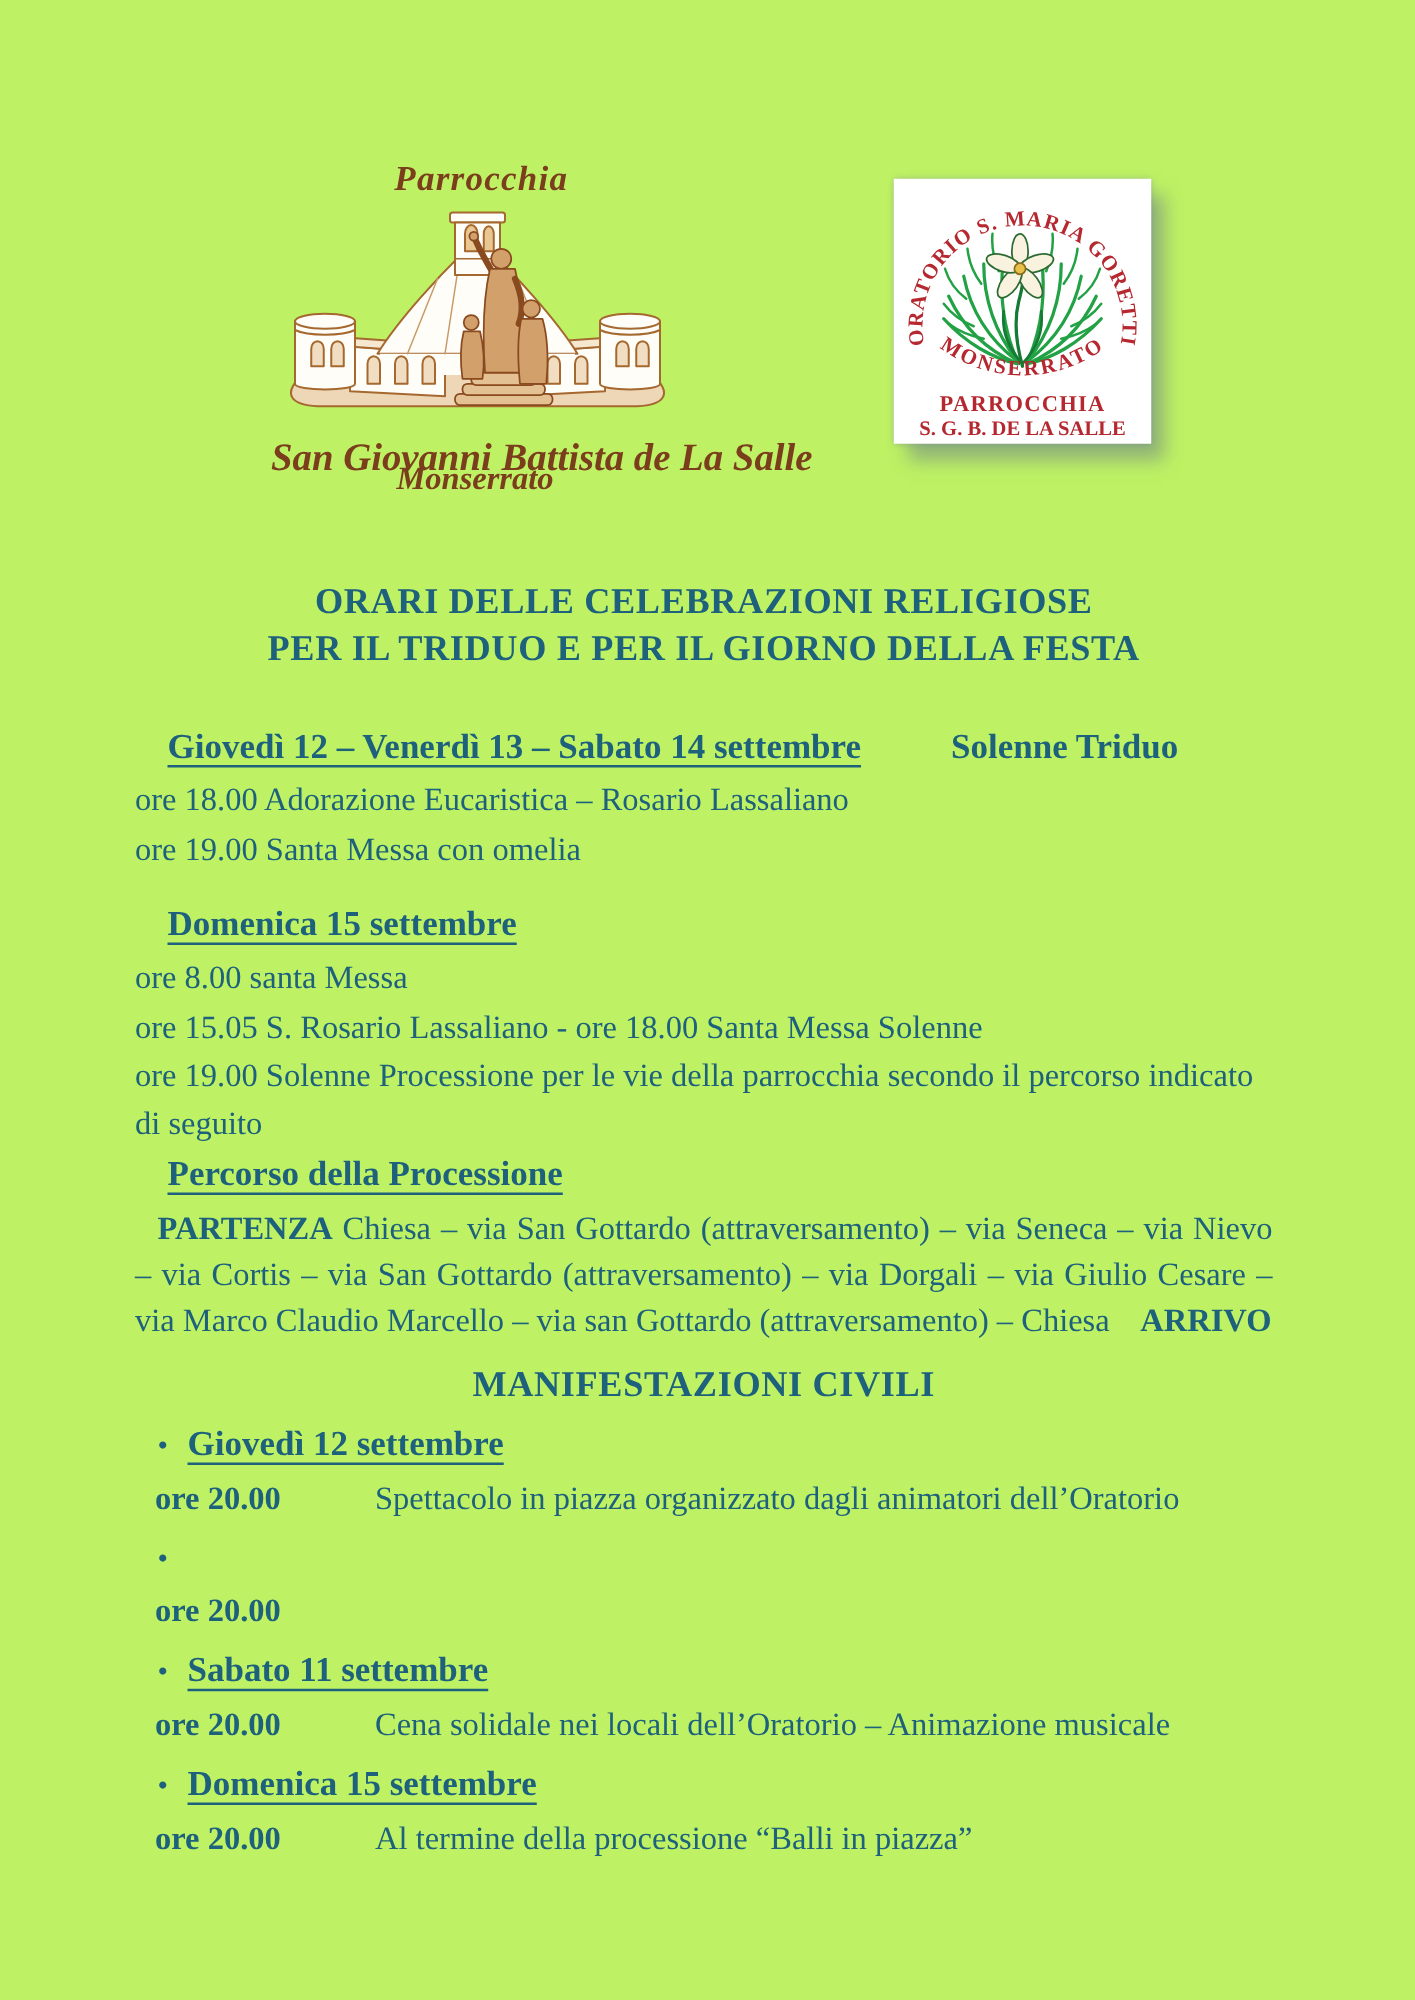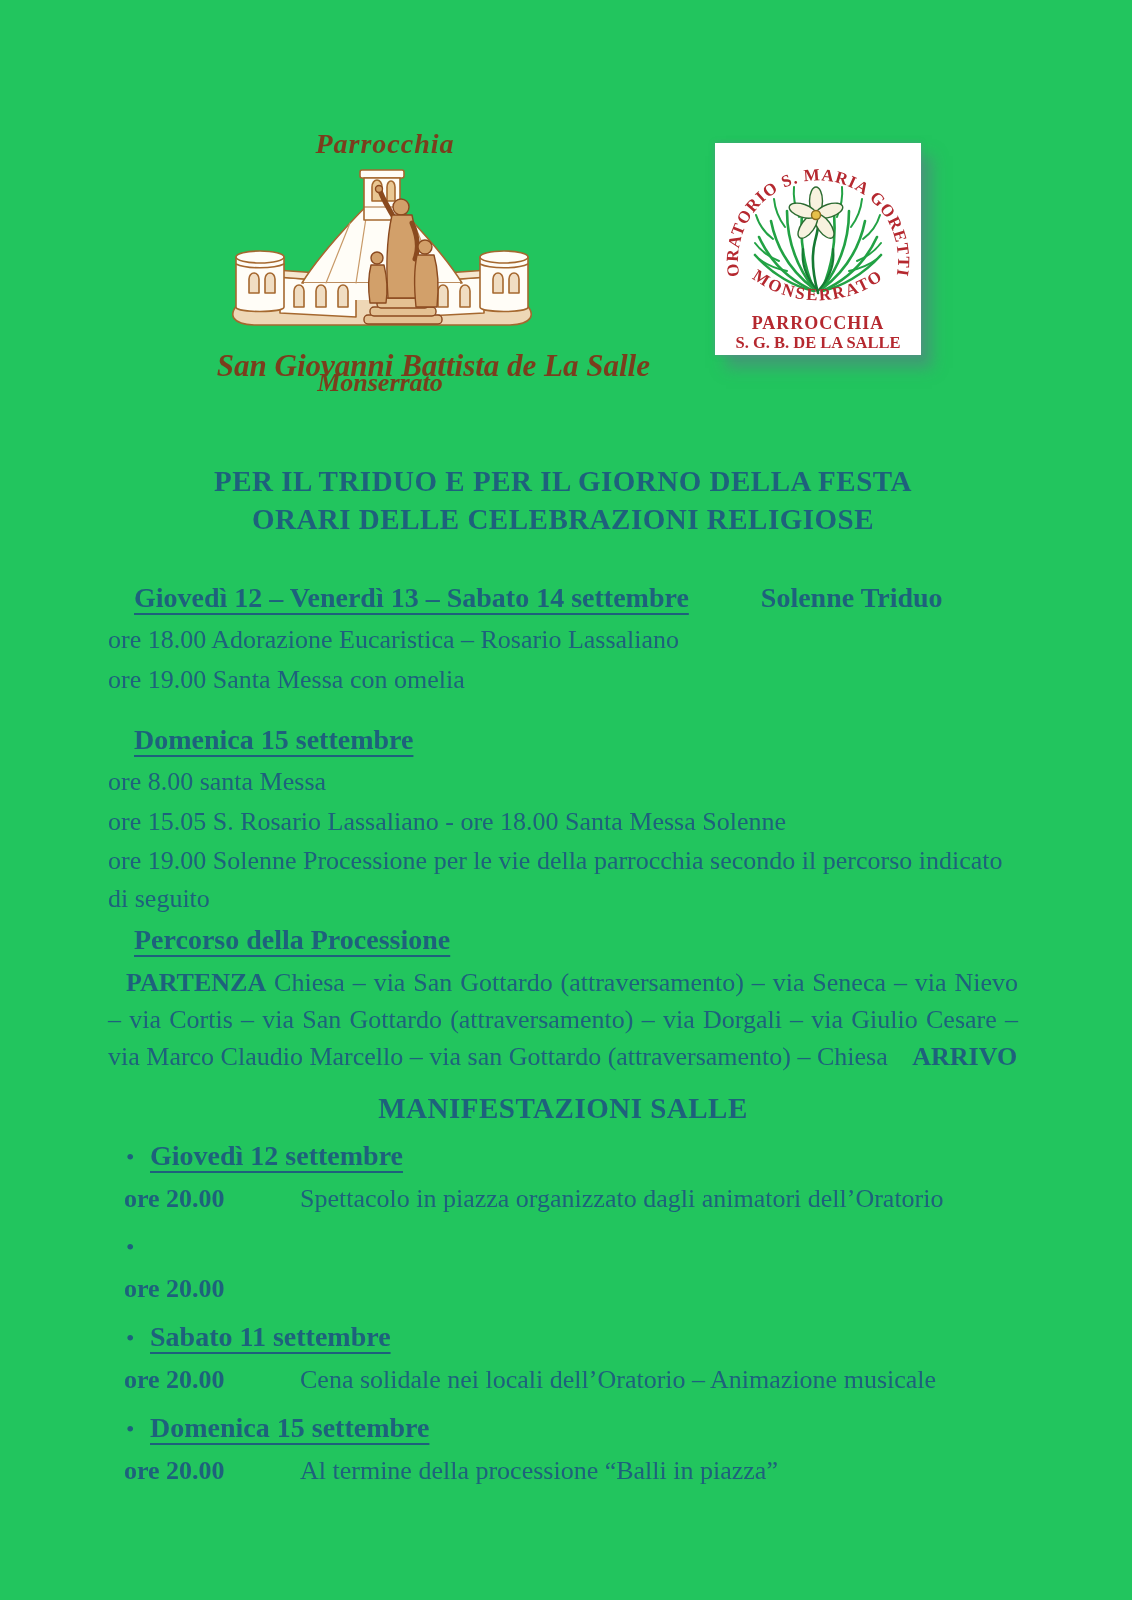--- a/index.html
+++ b/index.html
@@ -1,18 +1,18 @@
 <!DOCTYPE html>
 <html><head>
 <meta charset="utf-8">
 <style>
   html,body { margin:0; padding:0; }
   .page {
     position:relative; width:1132px; height:1600px;
-    background:#22c55e; overflow:hidden;
+    background:#bef264; overflow:hidden;
     font-family:"Liberation Serif","DejaVu Serif",serif;
     color:#1e617c;
   }
   
   .parrocchia {
     position:absolute; left:225px; top:128px; width:320px;
     text-align:center; font-size:28px; font-weight:bold; font-style:italic;
     color:#7a3e1d; letter-spacing:1px;
   }
   .church-svg { position:absolute; left:222px; top:157px; }
@@ -195,40 +195,40 @@
         <textPath href="#arcBottom" xlink:href="#arcBottom" startOffset="50%" text-anchor="middle">MONSERRATO</textPath>
       </text>
       <text class="logo-line1" x="103" y="186">PARROCCHIA</text>
       <text class="logo-line2" x="103" y="205">S. G. B. DE LA SALLE</text>
     </svg>
   </div>
 
   <div class="content">
 
     <div class="doc-title">
+      <div>ORARI DELLE CELEBRAZIONI RELIGIOSE</div>
       <div>PER IL TRIDUO E PER IL GIORNO DELLA FESTA</div>
-      <div>ORARI DELLE CELEBRAZIONI RELIGIOSE</div>
     </div>
 
     <div class="heading-row">
       <span class="heading u">Giovedì 12 – Venerdì 13 – Sabato 14 settembre</span>
       <span class="heading">Solenne Triduo</span>
     </div>
     <div class="sched mt-small">ore 18.00 Adorazione Eucaristica – Rosario Lassaliano</div>
     <div class="sched">ore 19.00 Santa Messa con omelia</div>
 
     <div class="heading u mt-section">Domenica 15 settembre</div>
     <div class="sched mt-small">ore 8.00 santa Messa</div>
     <div class="sched">ore 15.05 S. Rosario Lassaliano - ore 18.00 Santa Messa Solenne</div>
     <div class="sched wrap-line">ore 19.00 Solenne Processione per le vie della parrocchia secondo il percorso indicato di seguito</div>
 
     <div class="heading u mt-small">Percorso della Processione</div>
     <p class="route"><span class="b">PARTENZA</span><span> Chiesa – via San Gottardo (attraversamento) – via Seneca – via Nievo – via Cortis – via San Gottardo (attraversamento) – via Dorgali – via Giulio Cesare – via Marco Claudio Marcello – via san Gottardo (attraversamento) – Chiesa </span><span class="b">ARRIVO</span></p>
 
-    <div class="civil-title">MANIFESTAZIONI SALLE</div>
+    <div class="civil-title">MANIFESTAZIONI CIVILI</div>
 
     <div class="event">
       <div class="event-date-row">
         <span class="bullet">•</span>
         <span class="event-date u">Giovedì 12 settembre</span>
       </div>
       <div class="event-time-row">
         <span class="event-time">ore 20.00</span>
         <span class="event-desc">Spettacolo in piazza organizzato dagli animatori dell’Oratorio</span>
       </div>

